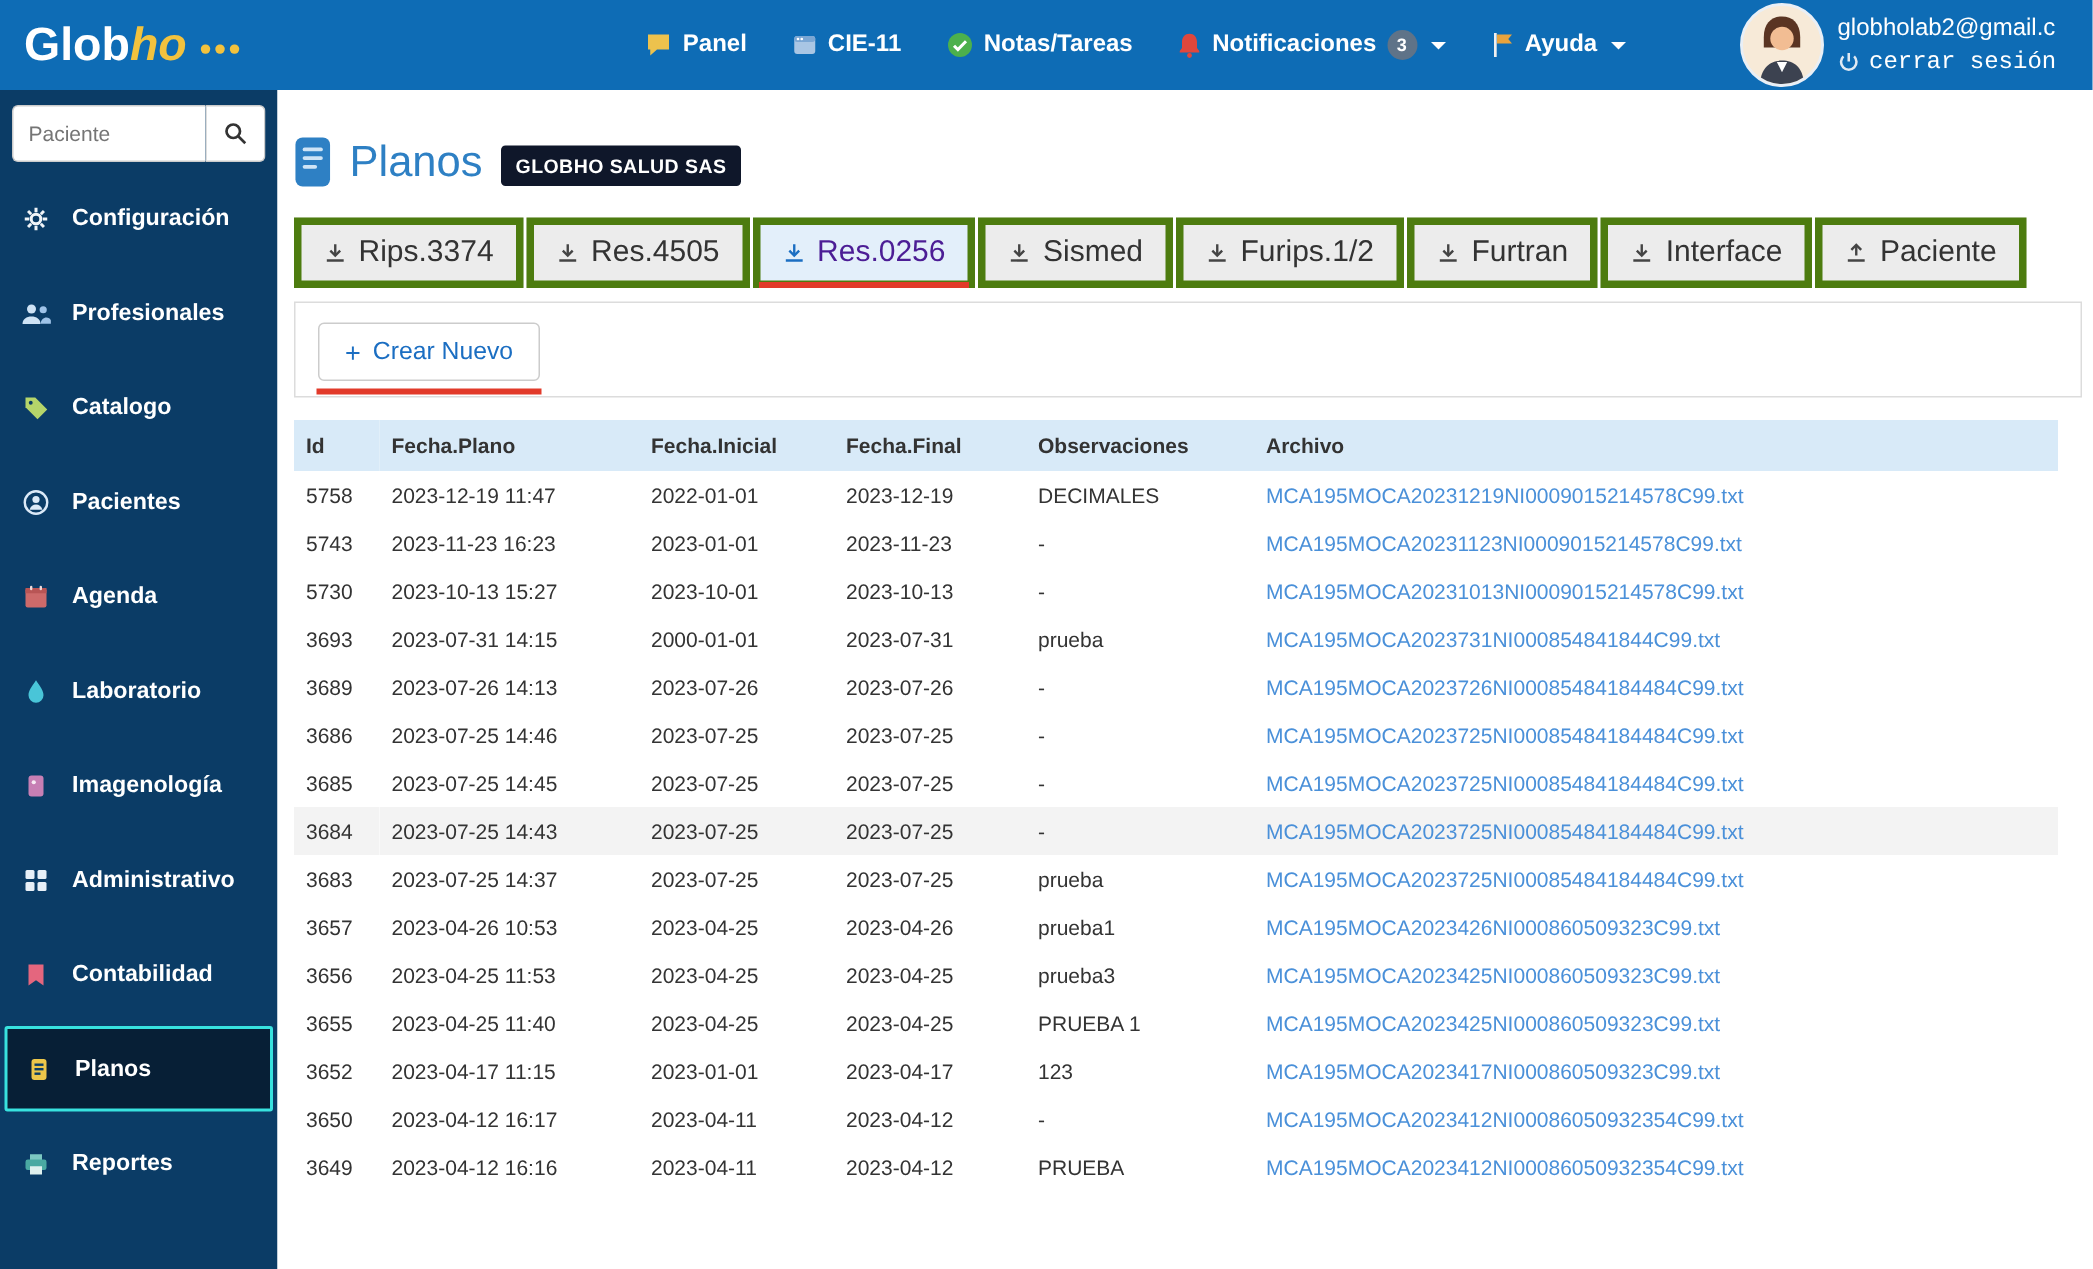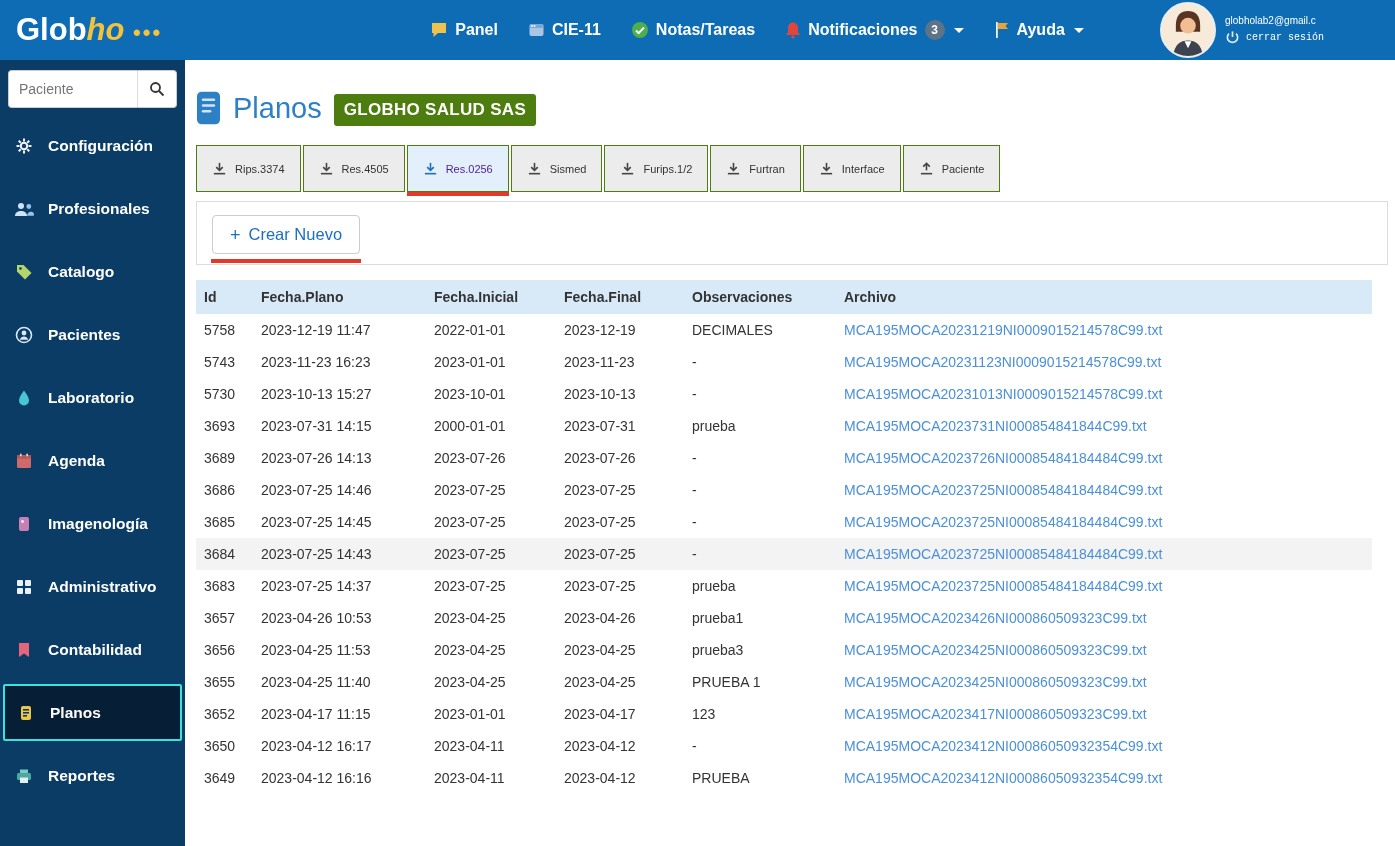--- a/index.html
+++ b/index.html
@@ -19,21 +19,21 @@
   .topnav { display: flex; align-items: center; gap: 30px; margin-left: 268px; }
   .topnav-item { display: flex; align-items: center; gap: 7px; font-size: 16px; font-weight: 600; cursor: pointer; white-space: nowrap; }
   .badge-count {
     background: #5f7388; color: #fff; font-size: 12px; font-weight: 700;
     width: 20px; height: 20px; border-radius: 50%;
     display: flex; align-items: center; justify-content: center;
   }
   .caret { width: 0; height: 0; border-left: 5px solid transparent; border-right: 5px solid transparent; border-top: 5px solid #fff; margin-left: 2px; }
   .user-area { position: absolute; left: 1160px; top: 0; height: 60px; display: flex; align-items: center; gap: 9px; }
   .avatar-wrap { width: 56px; height: 56px; border-radius: 50%; overflow: hidden; border: 2px solid #e9eff6; background: #f7ead8; flex: 0 0 auto; cursor: pointer; }
-  .user-text { display: flex; flex-direction: column; justify-content: center; gap: 4px; font-size: 10px; white-space: nowrap; }
+  .user-text { display: flex; flex-direction: column; justify-content: center; gap: 4px; font-size: 16px; white-space: nowrap; }
   .logout-row { display: flex; align-items: center; gap: 6px; cursor: pointer; font-family: Liberation Mono, monospace; }
   
   .sidebar { position: absolute; top: 60px; left: 0; width: 185px; height: 786px; background: #0b3c66; }
   .search-row { display: flex; margin: 10px 8px 4px 8px; }
   .search-input {
     flex: 1; min-width: 0; height: 38px; border: 1px solid #ccc; border-right: none;
     border-radius: 4px 0 0 4px; padding: 0 10px; font-size: 14px; color: #555; outline: none;
     font-family: inherit;
   }
   .search-btn {
@@ -48,28 +48,28 @@
   .side-item .ic { width: 20px; display: flex; justify-content: center; flex: 0 0 auto; }
   .side-item.active {
     border: 2px solid #38e2df; background: #071f36; height: 57px;
     margin: 3px; padding: 0 11px; border-radius: 2px;
   }
   
   .main { position: absolute; top: 60px; left: 185px; width: 1210px; height: 786px; background: #fff; padding: 28px 0 0 11px; overflow: hidden; }
   .page-header { display: flex; align-items: center; gap: 12px; height: 40px; }
   .page-title { font-size: 29px; color: #2e80c4; font-weight: 400; }
   .company-badge {
-    background: #4d7c0f; color: #fff; font-size: 17px; font-weight: 700;
+    background: #0f172a; color: #fff; font-size: 13px; font-weight: 700;
     padding: 6px 10px; border-radius: 3px; letter-spacing: .3px; margin-top: 4px;
   }
   .tabs { display: flex; margin-top: 17px; }
   .tab {
     display: flex; align-items: center; gap: 8px; height: 47px; padding: 0 15px;
-    background: #ececec; border: 1px solid #4d7c0f; margin-right: 2px;
-    color: #333; font-size: 11px; cursor: pointer; position: relative; white-space: nowrap;
+    background: #ececec; border: 5px solid #4d7c0f; margin-right: 2px;
+    color: #333; font-size: 20px; cursor: pointer; position: relative; white-space: nowrap;
   }
   .tab.active { background: #e3effa; color: #4c1d95; }
   .tab.active::after { content: ""; position: absolute; left: -1px; right: -1px; bottom: -5px; height: 4px; background: #e23a2a; }
   .toolbar-card { margin-top: 9px; width: 1192px; border: 1px solid #dcdcdc; background: #fff; padding: 13px 15px 18px 15px; height: 64px; }
   .create-btn {
     position: relative; display: inline-flex; align-items: center; gap: 8px;
     border: 1px solid #ccc; background: #fff; color: #1b6ec2; font-size: 16.5px;
     padding: 9px 17px; border-radius: 4px; cursor: pointer; font-family: inherit;
   }
   .create-btn::after { content: ""; position: absolute; left: -2px; right: -2px; bottom: -10px; height: 4px; background: #e23a2a; }
@@ -215,35 +215,35 @@
             <circle cx="9" cy="9" r="7.5" fill="none" stroke="#dbe9f7" stroke-width="1.6"></circle>
             <circle cx="9" cy="7" r="2.4" fill="#dbe9f7"></circle>
             <path d="M4.7 13.8c.8-2.3 2.4-3.4 4.3-3.4s3.5 1.1 4.3 3.4" fill="#dbe9f7"></path>
           </svg>
       </span>
       <span>Pacientes</span>
     </li>
     <li class="side-item">
       <span class="ic">
         <svg width="18" height="18" viewBox="0 0 18 18">
-            <path d="M9 1.5C6 6 4 8.5 4 11.5a5 5 0 0 0 10 0C14 8.5 12 6 9 1.5z" fill="#49c5d8"></path>
-          </svg>
-      </span>
-      <span>Laboratorio</span>
-    </li>
-    <li class="side-item">
-      <span class="ic">
-        <svg width="18" height="18" viewBox="0 0 18 18">
             <rect x="2" y="3" width="14" height="13" rx="1.5" fill="#cd6a6a"></rect>
             <rect x="2" y="3" width="14" height="3.5" fill="#b85555"></rect>
             <rect x="5" y="1.5" width="1.6" height="3" rx="0.8" fill="#f0d9d9"></rect>
             <rect x="11.4" y="1.5" width="1.6" height="3" rx="0.8" fill="#f0d9d9"></rect>
           </svg>
       </span>
       <span>Agenda</span>
+    </li>
+    <li class="side-item">
+      <span class="ic">
+        <svg width="18" height="18" viewBox="0 0 18 18">
+            <path d="M9 1.5C6 6 4 8.5 4 11.5a5 5 0 0 0 10 0C14 8.5 12 6 9 1.5z" fill="#49c5d8"></path>
+          </svg>
+      </span>
+      <span>Laboratorio</span>
     </li>
     <li class="side-item">
       <span class="ic">
         <svg width="18" height="18" viewBox="0 0 18 18">
             <rect x="4" y="2" width="10" height="14" rx="2" fill="#c77fb4"></rect>
             <circle cx="7.5" cy="6.5" r="1.4" fill="#fff" opacity="0.85"></circle>
           </svg>
       </span>
       <span>Imagenología</span>
     </li>

